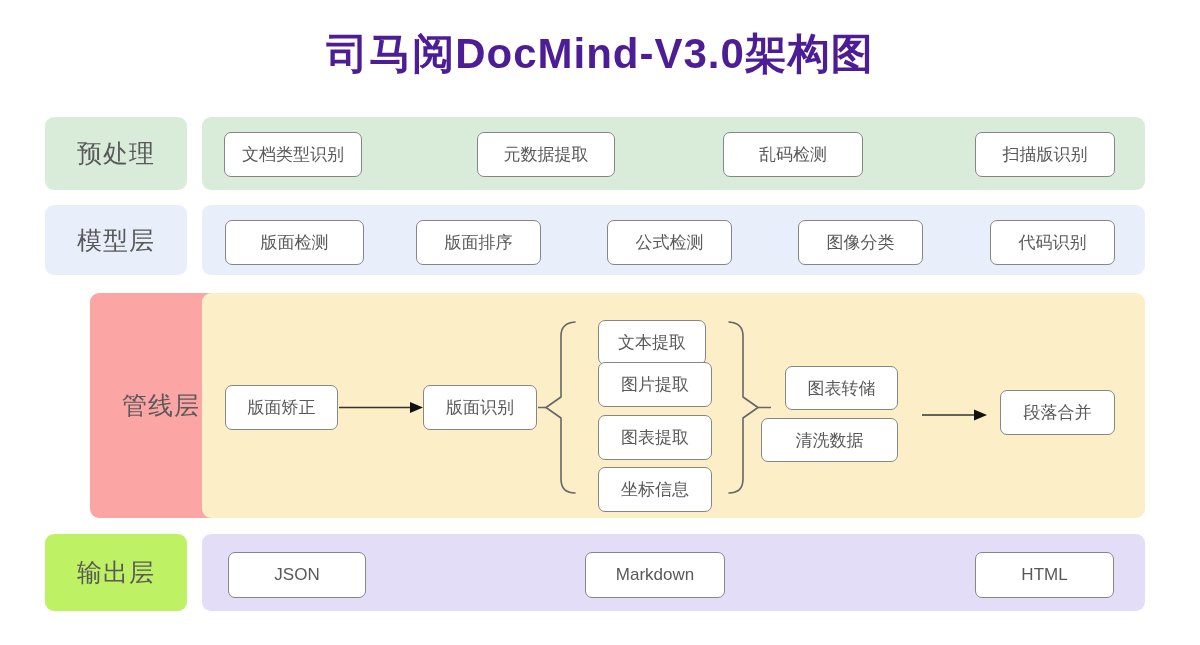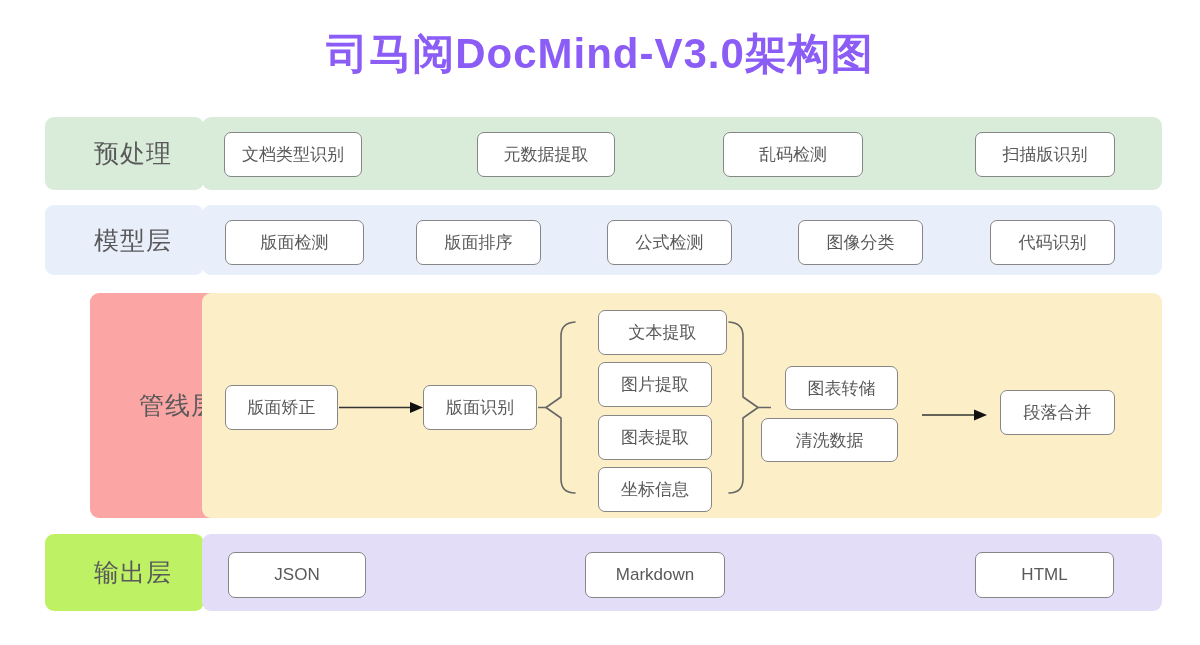--- a/index.html
+++ b/index.html
@@ -2,23 +2,23 @@
 <html><head>
 <meta charset="utf-8">
 <style>
   html,body{margin:0;padding:0;background:#ffffff;}
   .canvas{
     position:relative;width:1200px;height:645px;background:#ffffff;overflow:hidden;
     font-family:"Liberation Sans","DejaVu Sans",sans-serif;
   }
   .title{
     position:absolute;top:26px;left:0;width:1200px;text-align:center;
-    font-size:42px;font-weight:700;color:#8b5cf6;letter-spacing:1px;margin:0;
+    font-size:42px;font-weight:700;color:#4c1d95;letter-spacing:1px;margin:0;
   }
-  .band{position:absolute;border-radius:9px;padding-left:17px;}
+  .band{position:absolute;border-radius:9px;}
   .label-band{
     left:45px;width:142px;display:flex;align-items:center;justify-content:center;
     font-size:25px;color:#595959;letter-spacing:1px;
   }
   .content-band{left:202px;width:943px;}
   .r1{top:117px;height:73px;}
   .r2{top:205px;height:70px;}
   .r3{top:293px;height:225px;}
   .r4{top:534px;height:77px;}
   .node{
@@ -48,21 +48,21 @@
   <div class="node" style="left:225px;top:220px;width:139px;height:45px">版面检测</div>
   <div class="node" style="left:416px;top:220px;width:125px;height:45px">版面排序</div>
   <div class="node" style="left:607px;top:220px;width:125px;height:45px">公式检测</div>
   <div class="node" style="left:798px;top:220px;width:125px;height:45px">图像分类</div>
   <div class="node" style="left:990px;top:220px;width:125px;height:45px">代码识别</div>
 
   <div class="band label-band r3" style="background: #fca5a5; margin-left: 45px;">管线层</div>
   <div class="band content-band r3" style="background: rgb(252, 238, 198);"></div>
   <div class="node" style="left:225px;top:385px;width:113px;height:45px">版面矫正</div>
   <div class="node" style="left:423px;top:385px;width:114px;height:45px">版面识别</div>
-  <div class="node" style="left:598px;top:310px;width:129px;height:45px">文本提取</div>
+  <div class="node" style="left:598px;top:320px;width:108px;height:45px">文本提取</div>
   <div class="node" style="left:598px;top:362px;width:114px;height:45px">图片提取</div>
   <div class="node" style="left:598px;top:415px;width:114px;height:45px">图表提取</div>
   <div class="node" style="left:598px;top:467px;width:114px;height:45px">坐标信息</div>
   <div class="node" style="left:785px;top:366px;width:113px;height:44px">图表转储</div>
   <div class="node" style="left:761px;top:418px;width:137px;height:44px">清洗数据</div>
   <div class="node" style="left:1000px;top:390px;width:115px;height:45px">段落合并</div>
 
   <div class="band label-band r4" style="background: #bef264;">输出层</div>
   <div class="band content-band r4" style="background: rgb(227, 221, 248);"></div>
   <div class="node" style="left:228px;top:552px;width:138px;height:46px">JSON</div>

